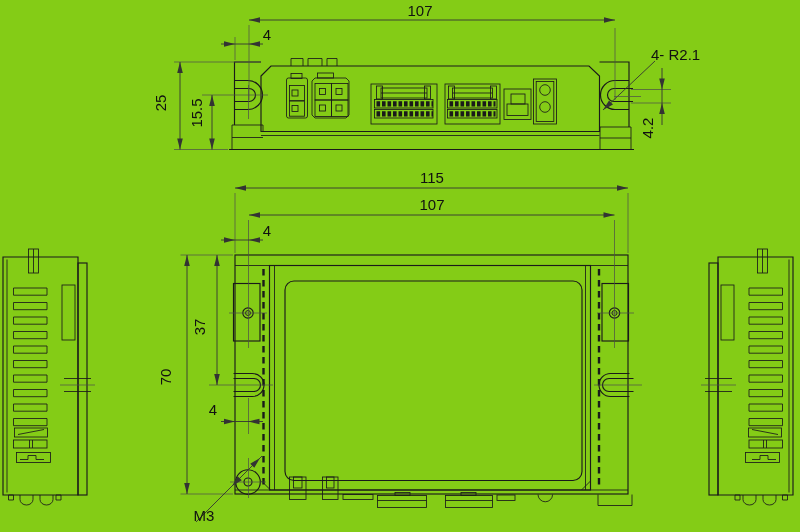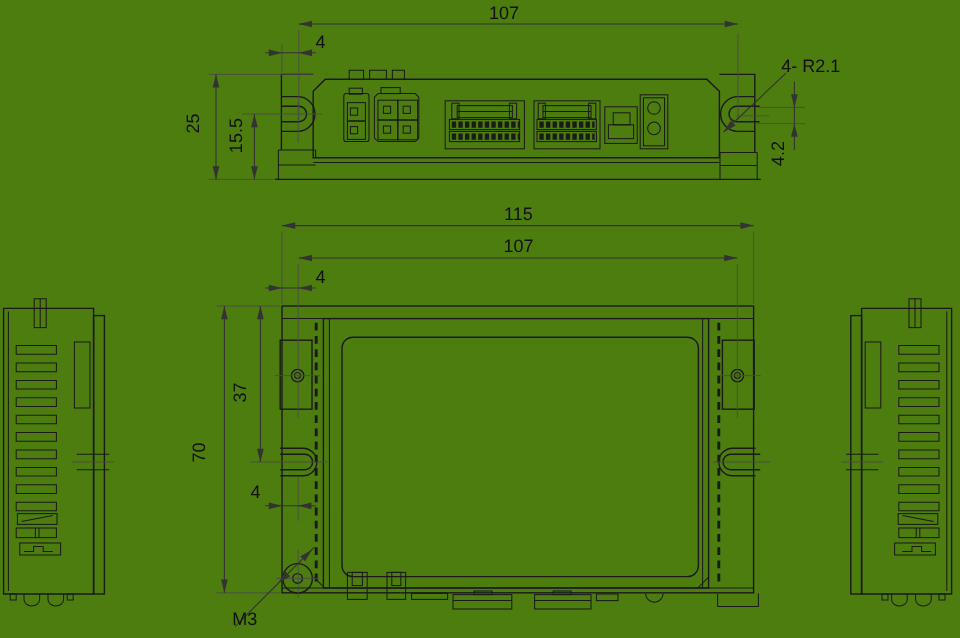--- a/index.html
+++ b/index.html
@@ -1,16 +1,16 @@
 <!DOCTYPE html>
 <html><head>
 <meta charset="utf-8">
 <style>
   html,body{margin:0;padding:0;background:#ffffff;}
-  .stage{position:relative;width:800px;height:532px;background:#4d7c0f;overflow:hidden;
+  .stage{position:relative;width:800px;height:532px;background:#84cc16;overflow:hidden;
          font-family:"Liberation Sans", sans-serif;}
   svg{display:block;}
   .g1{stroke:#1a1a1a;stroke-width:1.15;fill:none;stroke-linejoin:miter;stroke-linecap:butt;}
   .g2{stroke:#1a1a1a;stroke-width:0.85;fill:none;}
   .thin{stroke:#4a4a4a;stroke-width:0.7;fill:none;}
   .dim{stroke:#333333;stroke-width:0.9;fill:none;}
   .arr{fill:#333333;stroke:none;}
   .dash{stroke:#1a1a1a;stroke-width:2.4;fill:none;stroke-dasharray:6.5 4.5;}
   .pins{stroke:#1a1a1a;stroke-width:5.2;fill:none;stroke-dasharray:3.6 1.9;}
   text.dimtext{font-family:"Liberation Sans",sans-serif;font-size:15px;fill:#111111;}

